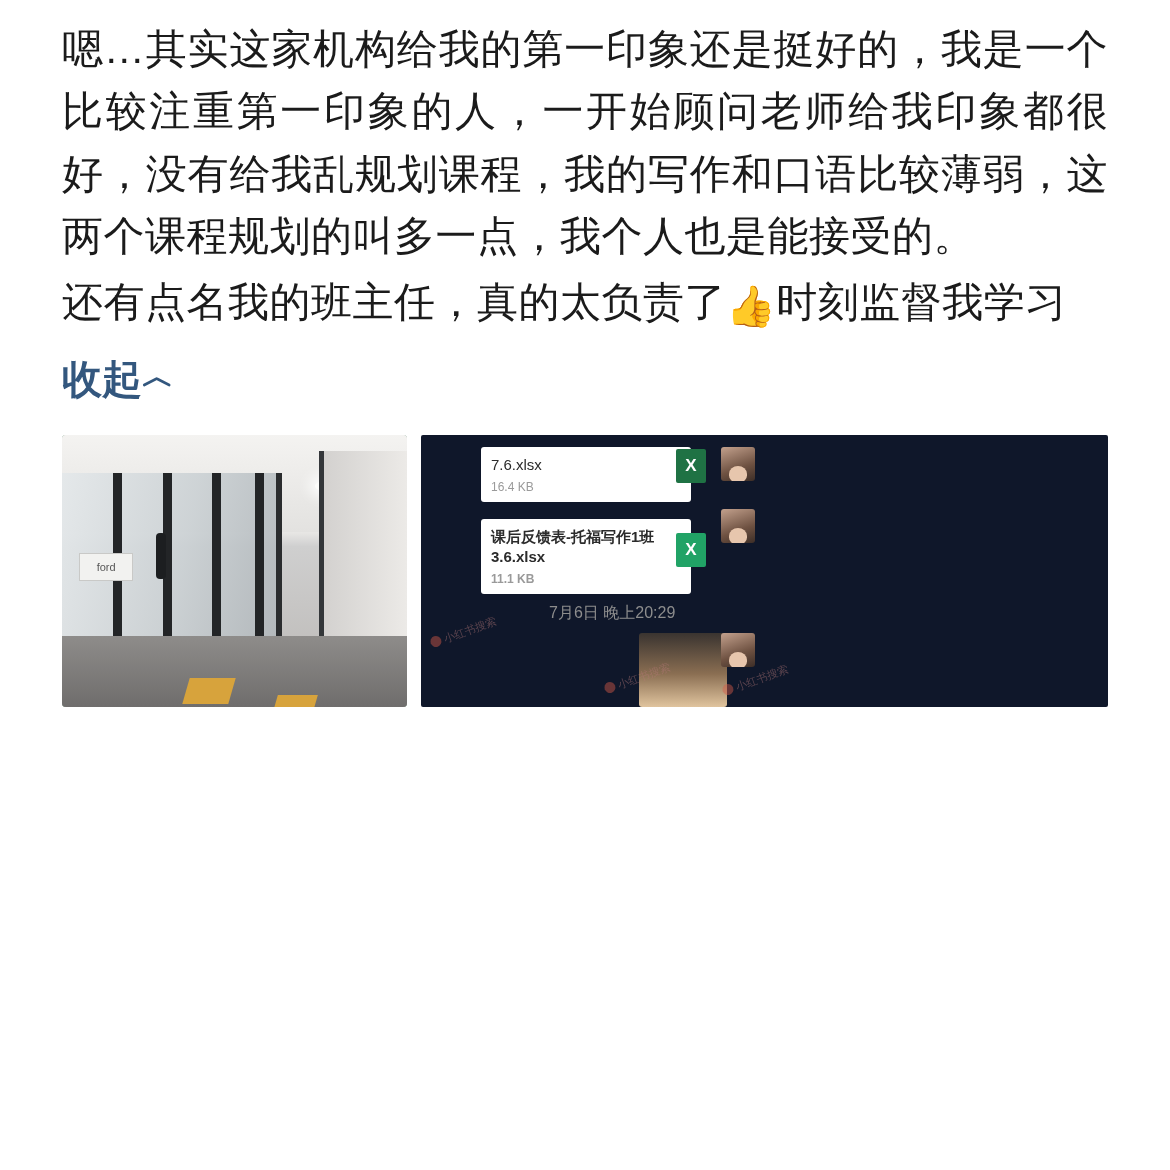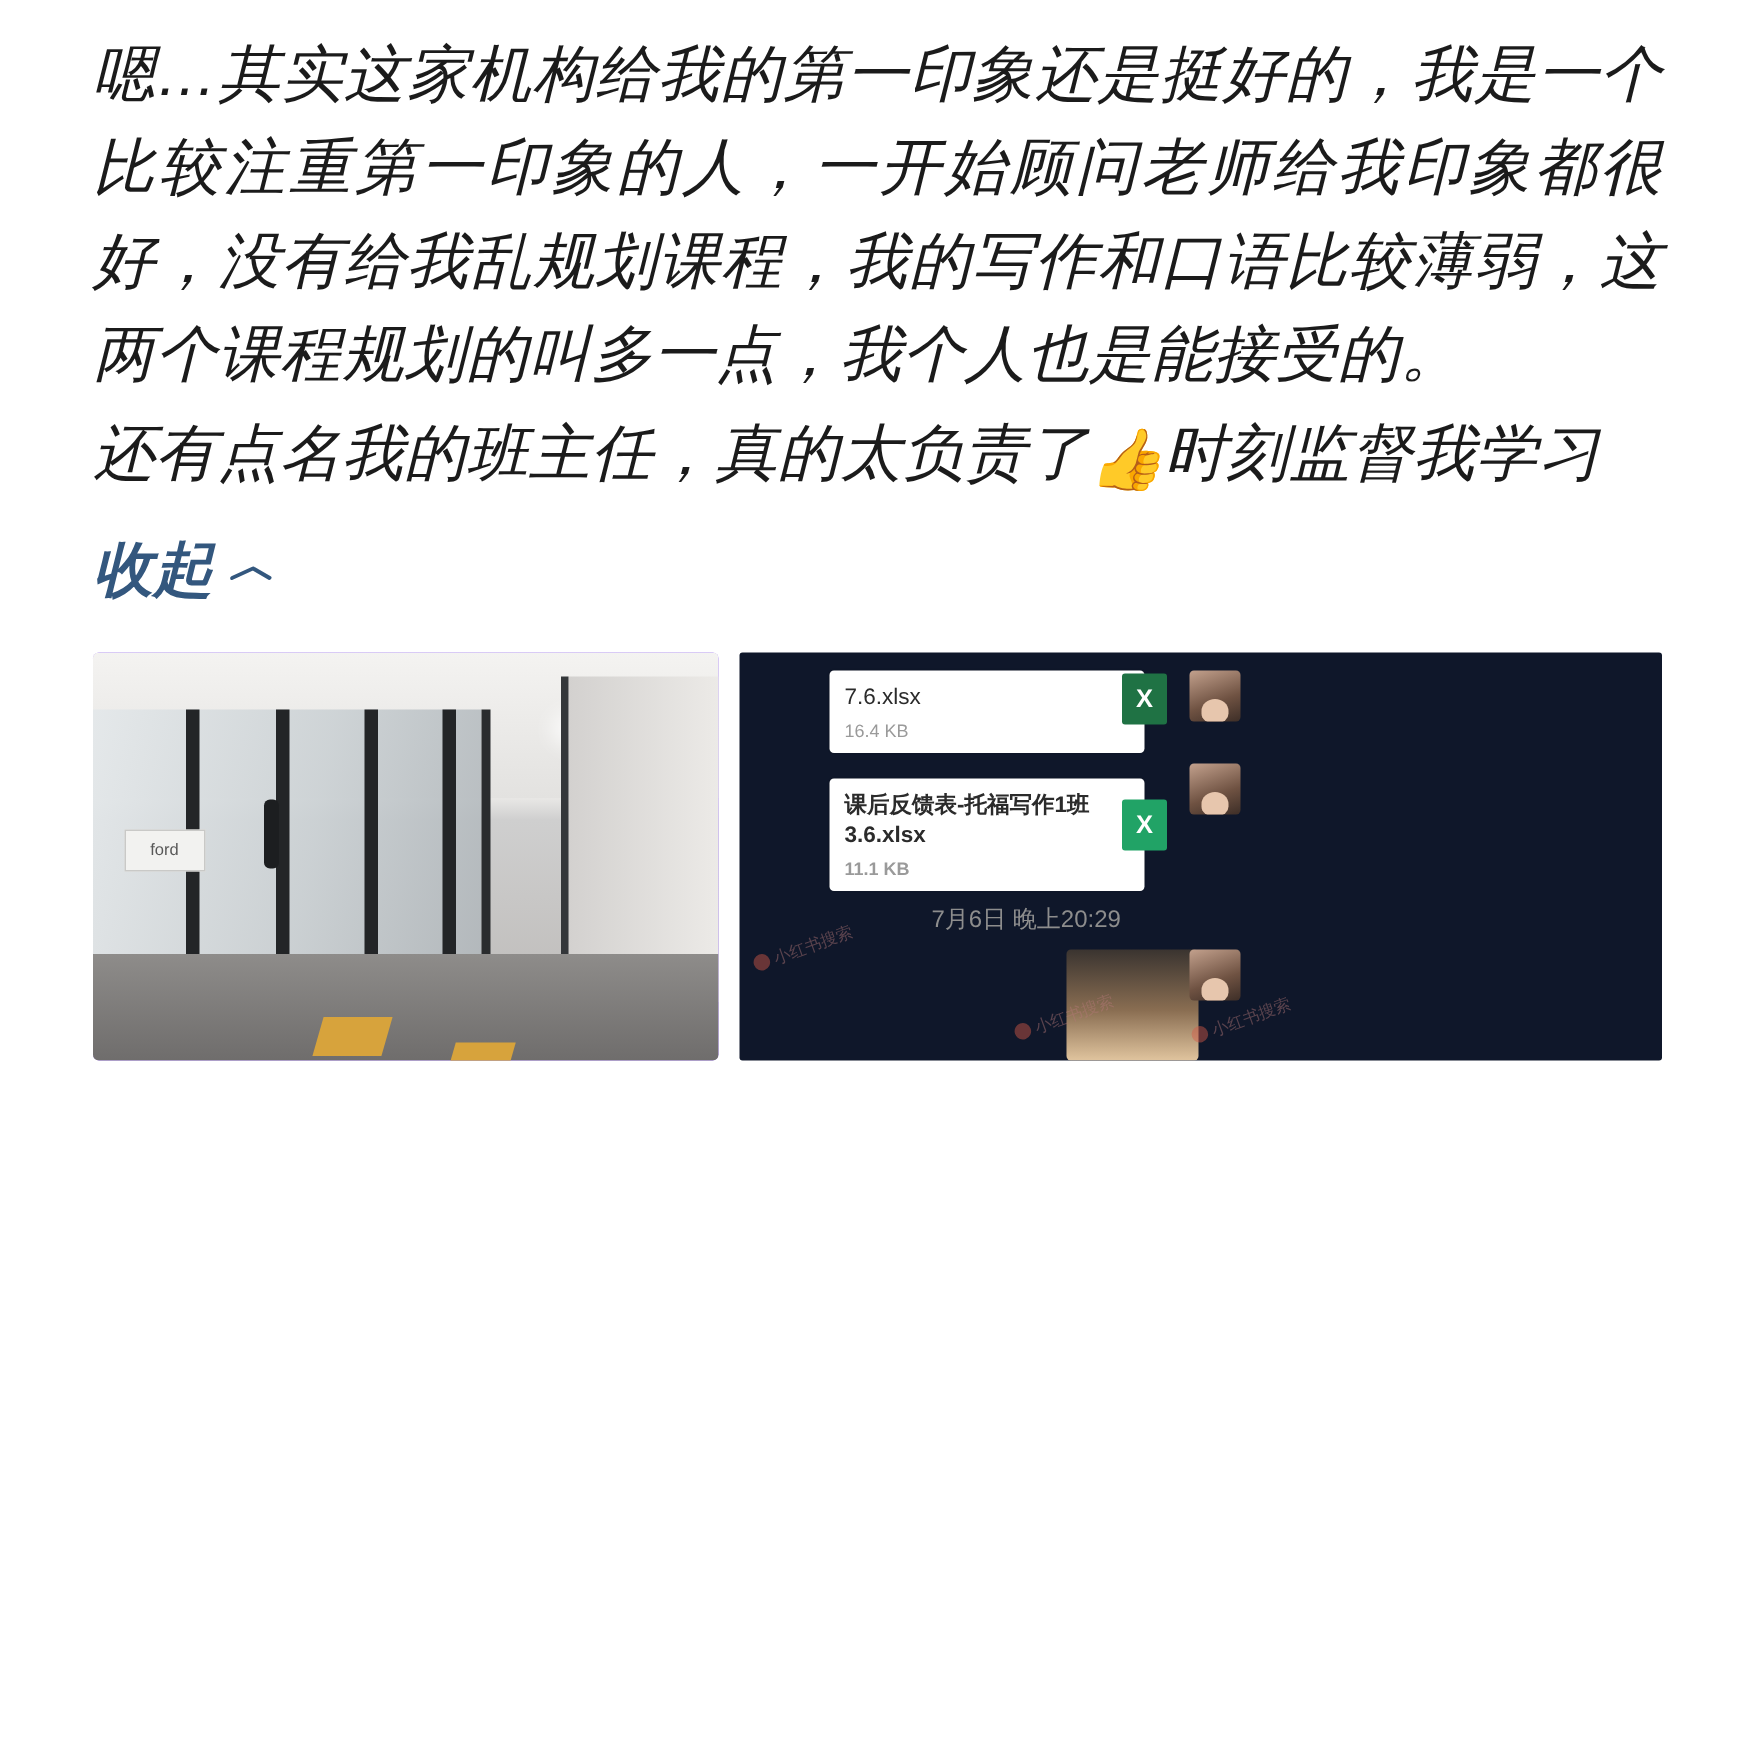--- a/index.html
+++ b/index.html
@@ -16,68 +16,66 @@
   }
   .page {
     position: relative;
     width: 1170px;
     height: 1170px;
     background: #ffffff;
     box-sizing: border-box;
   }
   .post-body {
     padding: 18px 62px 0 62px;
-    font-style: italic;
   }
   .para {
     font-size: 41px;
     line-height: 1.52;
     color: #1b1b1b;
     letter-spacing: 0.5px;
     margin: 0 0 4px 0;
     text-align: justify;
     word-break: break-all;
     font-weight: 400;
   }
   .para .emoji {
     font-size: 40px;
     line-height: 1;
     vertical-align: -4px;
   }
   .collapse-row {
     margin-top: 18px;
     display: flex;
     align-items: center;
-    gap: 10px;
     color: #33577e;
     font-size: 40px;
     font-weight: 700;
     width: fit-content;
     cursor: pointer;
   }
   .collapse-row .chev {
     display: inline-block;
     font-size: 32px;
     font-weight: 700;
     transform: translateY(-2px);
   }
   .media-row {
     margin-top: 28px;
     padding: 0 62px 0 62px;
     display: flex;
     gap: 14px;
     align-items: flex-start;
   }
   .photo {
-    width: 417px;
+    width: 345px;
     height: 272px;
     border-radius: 4px;
     overflow: hidden;
     position: relative;
-    background: #8b5cf6;
+    background: #14532d;
     flex: 0 0 auto;
   }
   
   .corridor {
     position: absolute;
     inset: 0;
     background:
       linear-gradient(180deg,#f0efed 0%, #e7e6e4 36%, #cfcfcf 41%, #b9b6b3 100%);
   }
   .ceiling {

